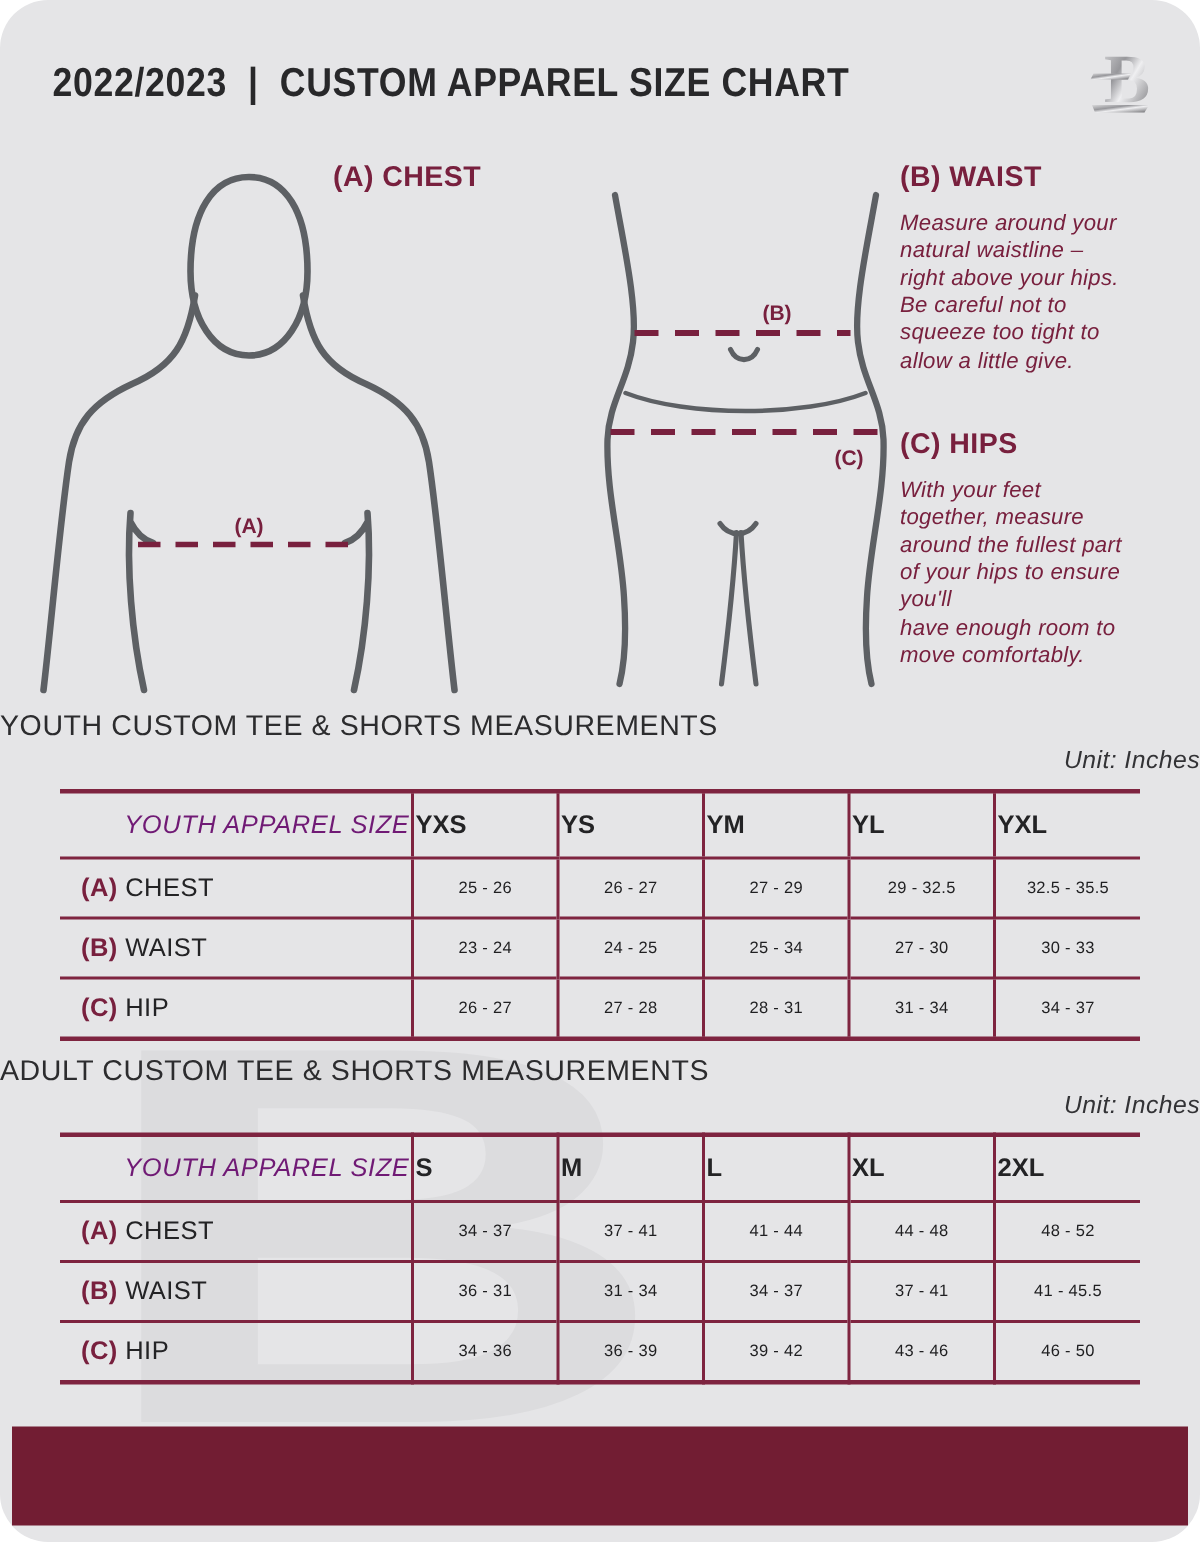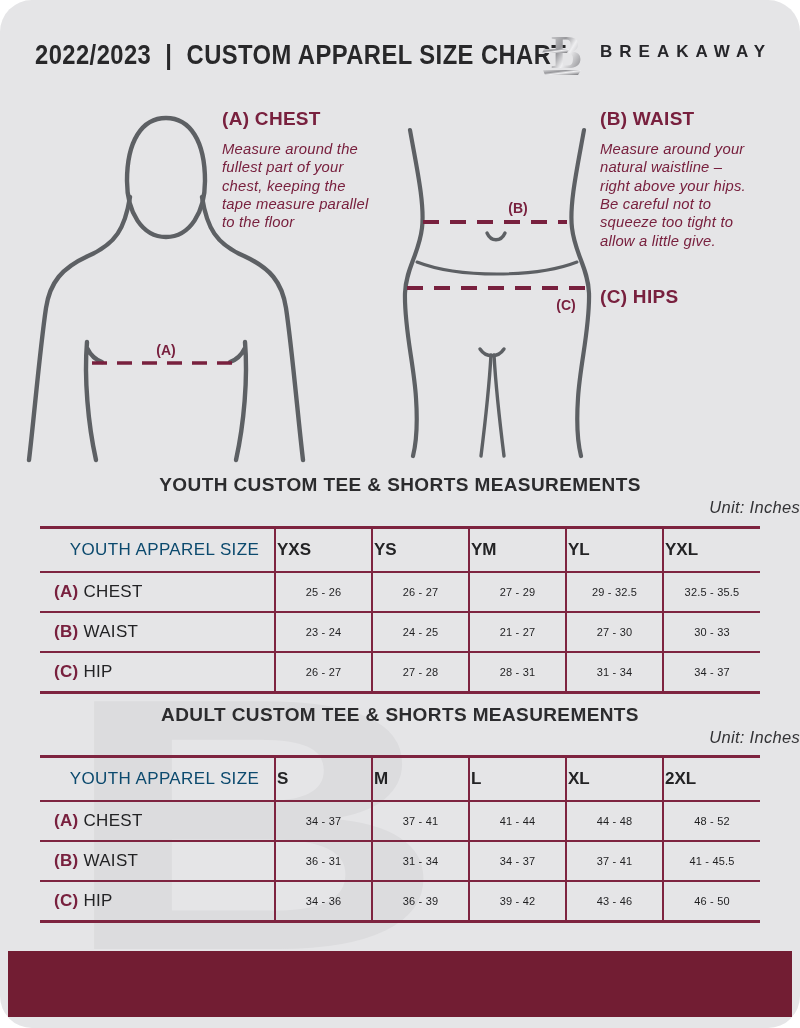--- a/index.html
+++ b/index.html
@@ -35,40 +35,40 @@
   .mg-waist-body{left:600px;top:140px;width:200px;}
   .mg-hips-head{left:600px;top:286px;}
   .mg-hips-body{left:600px;top:318px;width:200px;}
 
   .fig{position:absolute;z-index:1;}
   .fig-chest{left:20px;top:96px;}
   .fig-waist{left:398px;top:122px;}
 
   
   .tbl-title{
-    left:0;top:0;width:100%;text-align:center;
-    font-size:19px;font-weight:700;letter-spacing:.4px;color:#2c2c2e;
+    left:0;top:0;width:100%;
+    font-size:19px;font-weight:400;letter-spacing:.4px;color:#2c2c2e;
   }
   .tbl-unit{
     left:0;width:100%;text-align:right;
     font-size:16.5px;font-style:italic;color:#333336;letter-spacing:.3px;
   }
   .size-table{
     position:absolute;left:40px;width:720px;z-index:1;
     border-collapse:collapse;table-layout:fixed;
     border-top:3px solid #7e2440;border-bottom:3px solid #7e2440;
   }
   .size-table col.c0{width:235px;}
   .size-table col.c{width:97px;}
   .size-table th{border-bottom:2.5px solid #7e2440;height:40px;}
   .size-table td{border-top:2px solid #7e2440;height:36px;}
   .size-table th + th, .size-table td + td{border-left:2px solid #7e2440;}
   th.size-col{
-    font-weight:400;text-align:center;padding-left:16px;
-    font-size:17px;letter-spacing:.4px;color:#0c4a6e;
+    font-weight:400;text-align:right;padding-left:16px;
+    font-size:17px;letter-spacing:.4px;color:#701a75;font-style:italic;
   }
   th.size-hdr{font-size:17px;font-weight:700;color:#232325;text-align:left;}
   td.rowlabel{text-align:left;padding-left:14px;font-size:17px;color:#232325;letter-spacing:.3px;}
   td.rowlabel .prefix{color:#78203e;font-weight:700;margin-right:5px;}
   td.val{text-align:center;font-size:11px;color:#1f1f21;letter-spacing:.2px;}
 
   .t-youth-title{top:474px;}
   .t-youth-unit{top:498px;}
   .t-youth{top:526px;}
   .t-adult-title{top:704px;}
@@ -101,21 +101,20 @@
           <stop offset="0" stop-color="#d9d9db"></stop>
           <stop offset="0.35" stop-color="#97979b"></stop>
           <stop offset="0.55" stop-color="#efeff1"></stop>
           <stop offset="1" stop-color="#6e6e72"></stop>
         </linearGradient>
       </defs>
       <text x="10" y="42" font-family="Liberation Serif, serif" font-size="46" font-weight="bold" fill="url(#silver)">B</text>
       <path d="M3 23 L28 23 L26 27 L1 27 Z" fill="url(#silver)"></path>
       <path d="M2 44 L40 44 L37 49 L4 49 Z" fill="url(#silver)"></path>
     </svg>
-    <span class="brand-word">BREAKAWAY</span>
   </div>
 
   <svg class="fig fig-chest" width="292" height="368" viewBox="0 0 292 368">
     <g fill="none" stroke="#5d6064" stroke-width="4.4" stroke-linecap="round">
       <path d="M107 85 C107 45 122 22 146 22 C170 22 185 45 185 85 C185 116 170 141 146 141 C122 141 107 116 107 85"></path>
       <path d="M110 101 C105 132 96 148 68 160 C42 172 30 186 26 212 C20 252 14 322 9 364"></path>
       <path d="M182 101 C187 132 196 148 224 160 C250 172 262 186 266 212 C272 252 278 322 283 364"></path>
       <path d="M67 246 C64 282 68 328 76 364 M67 252 C71 260 76 264 82 266"></path>
       <path d="M225 246 C228 282 224 328 216 364 M225 252 C221 260 216 264 210 266"></path>
     </g>
@@ -133,35 +132,37 @@
       <path stroke-width="3.4" d="M93 233 C91 268 87 302 83 334"></path>
       <path stroke-width="3.4" d="M96 233 C98 268 102 302 106 334"></path>
     </g>
     <line x1="25" y1="100" x2="169" y2="100" stroke="#78203e" stroke-width="4" stroke-dasharray="16 11"></line>
     <text x="120" y="91" text-anchor="middle" font-size="14" font-weight="bold" fill="#78203e">(B)</text>
     <line x1="9" y1="166" x2="191" y2="166" stroke="#78203e" stroke-width="4" stroke-dasharray="16 11"></line>
     <text x="168" y="188" text-anchor="middle" font-size="14" font-weight="bold" fill="#78203e">(C)</text>
   </svg>
 
   <div class="layer mg-head mg-chest-head">(A) CHEST</div>
-  <div class="layer mg-body mg-chest-body">Measure around the
-fullest part of your
-chest, keeping the
-tape measure parallel
-to the floor</div>
 
   <div class="layer mg-head mg-waist-head">(B) WAIST</div>
   <div class="layer mg-body mg-waist-body">Measure around your
 natural waistline –
 right above your hips.
 Be careful not to
 squeeze too tight to
 allow a little give.</div>
 
   <div class="layer mg-head mg-hips-head">(C) HIPS</div>
+  <div class="layer mg-body mg-hips-body">With your feet
+together, measure
+around the fullest part
+of your hips to ensure
+you'll
+have enough room to
+move comfortably.</div>
 
   <div class="watermark">B</div>
 
   <div class="layer tbl-title t-youth-title">YOUTH CUSTOM TEE &amp; SHORTS MEASUREMENTS</div>
   <div class="layer tbl-unit t-youth-unit">Unit: Inches</div>
 
   <table class="size-table t-youth">
     <colgroup>
         <col class="c0">
         <col class="c">
@@ -186,21 +187,21 @@
         <td class="val">25 - 26</td>
         <td class="val">26 - 27</td>
         <td class="val">27 - 29</td>
         <td class="val">29 - 32.5</td>
         <td class="val">32.5 - 35.5</td>
       </tr>
       <tr>
         <td class="rowlabel"><span class="prefix">(B)</span><span>WAIST</span></td>
         <td class="val">23 - 24</td>
         <td class="val">24 - 25</td>
-        <td class="val">21 - 27</td>
+        <td class="val">25 - 34</td>
         <td class="val">27 - 30</td>
         <td class="val">30 - 33</td>
       </tr>
       <tr>
         <td class="rowlabel"><span class="prefix">(C)</span><span>HIP</span></td>
         <td class="val">26 - 27</td>
         <td class="val">27 - 28</td>
         <td class="val">28 - 31</td>
         <td class="val">31 - 34</td>
         <td class="val">34 - 37</td>

